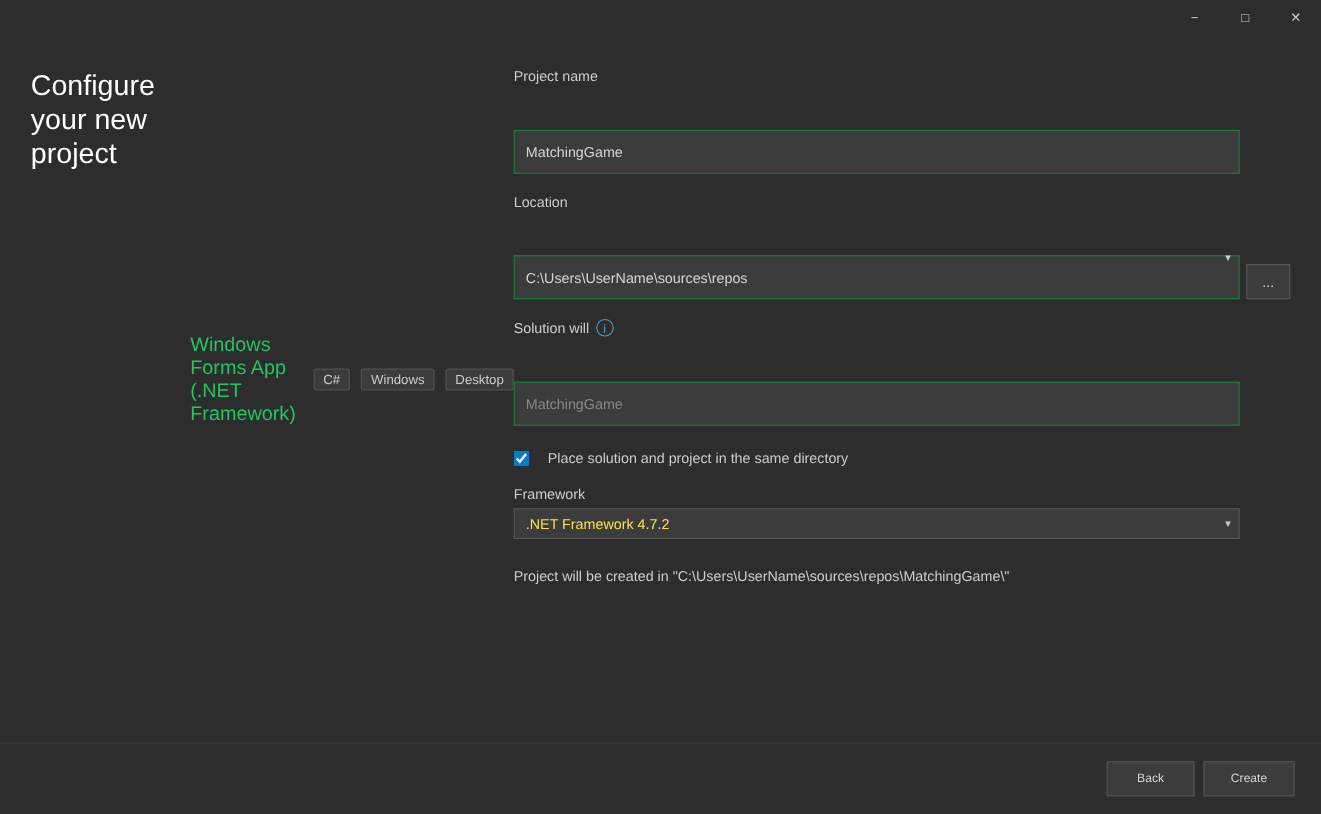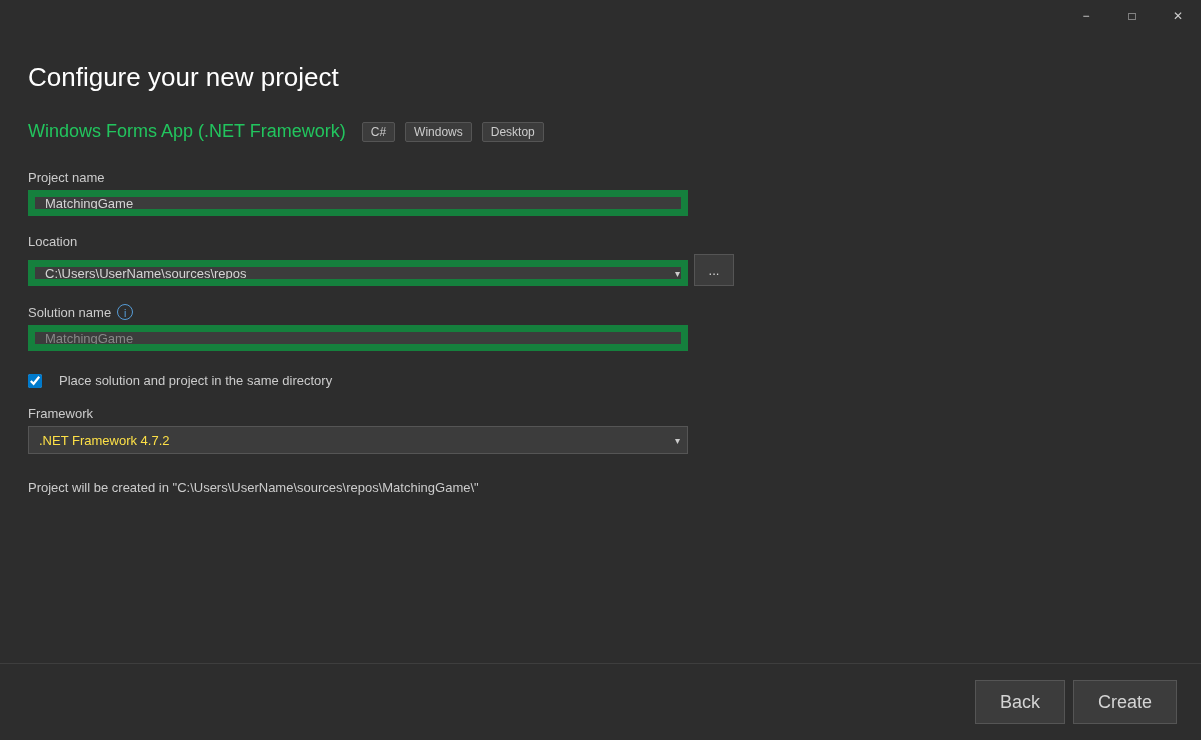--- a/index.html
+++ b/index.html
@@ -52,21 +52,21 @@
       border: none;
       color: #cccccc;
       cursor: pointer;
       font-size: 12px;
     }
 
     .content {
       flex: 1;
       padding: 30px 28px 20px 28px;
       display: flex;
-      flex-direction: column;
+      flex-direction: row;
     }
 
     .page-title {
       font-size: 26px;
       color: #ffffff;
       font-weight: 300;
       margin-bottom: 28px;
     }
 
     .project-type-row {
@@ -122,27 +122,28 @@
       font-size: 11px;
       display: flex;
       align-items: center;
       justify-content: center;
       cursor: pointer;
       flex-shrink: 0;
     }
 
     .text-input {
       background: #3c3c3c;
-      border: 7px solid #15803d;
+      border: 1px solid #15803d;
       color: #d4d4d4;
       font-size: 13px;
       padding: 6px 10px;
-      height: 24px;
+      height: 40px;
       outline: none;
       width: 660px;
+      margin-top: 36px;
     }
 
     .text-input::placeholder {
       color: #888888;
     }
 
     .location-row {
       display: flex;
       align-items: flex-end;
       gap: 6px;
@@ -225,23 +226,23 @@
       padding: 16px 24px;
       gap: 8px;
       border-top: 1px solid #3e3e3e;
       flex-shrink: 0;
     }
 
     .dialog-btn {
       background: #3c3c3c;
       border: 1px solid #555555;
       color: #d4d4d4;
-      font-size: 18px;
+      font-size: 11px;
       padding: 6px 24px;
-      height: 44px;
+      height: 32px;
       cursor: pointer;
       min-width: 80px;
     }
 
     .dialog-btn.primary {
       background: #3c3c3c;
       border: 1px solid #555555;
     }
   </style>
 </head>
@@ -281,21 +282,21 @@
           <div class="select-wrapper">
             <input type="text" class="text-input" style="width: 100%;" value="C:\Users\UserName\sources\repos">
             <span class="select-arrow">▾</span>
           </div>
           <button class="browse-btn">...</button>
         </div>
       </div>
 
       <div class="field-group">
         <label class="field-label">
-          <span>Solution name</span>
+          <span>Solution will</span>
           <span class="info-icon">ℹ</span>
         </label>
         <input type="text" class="text-input" placeholder="MatchingGame" style="">
       </div>
 
       <div class="checkbox-row">
         <input type="checkbox" class="checkbox-input" id="same-dir-checkbox" checked="" style="">
         <label class="checkbox-label" for="same-dir-checkbox">Place solution and project in the same directory</label>
       </div>
 

